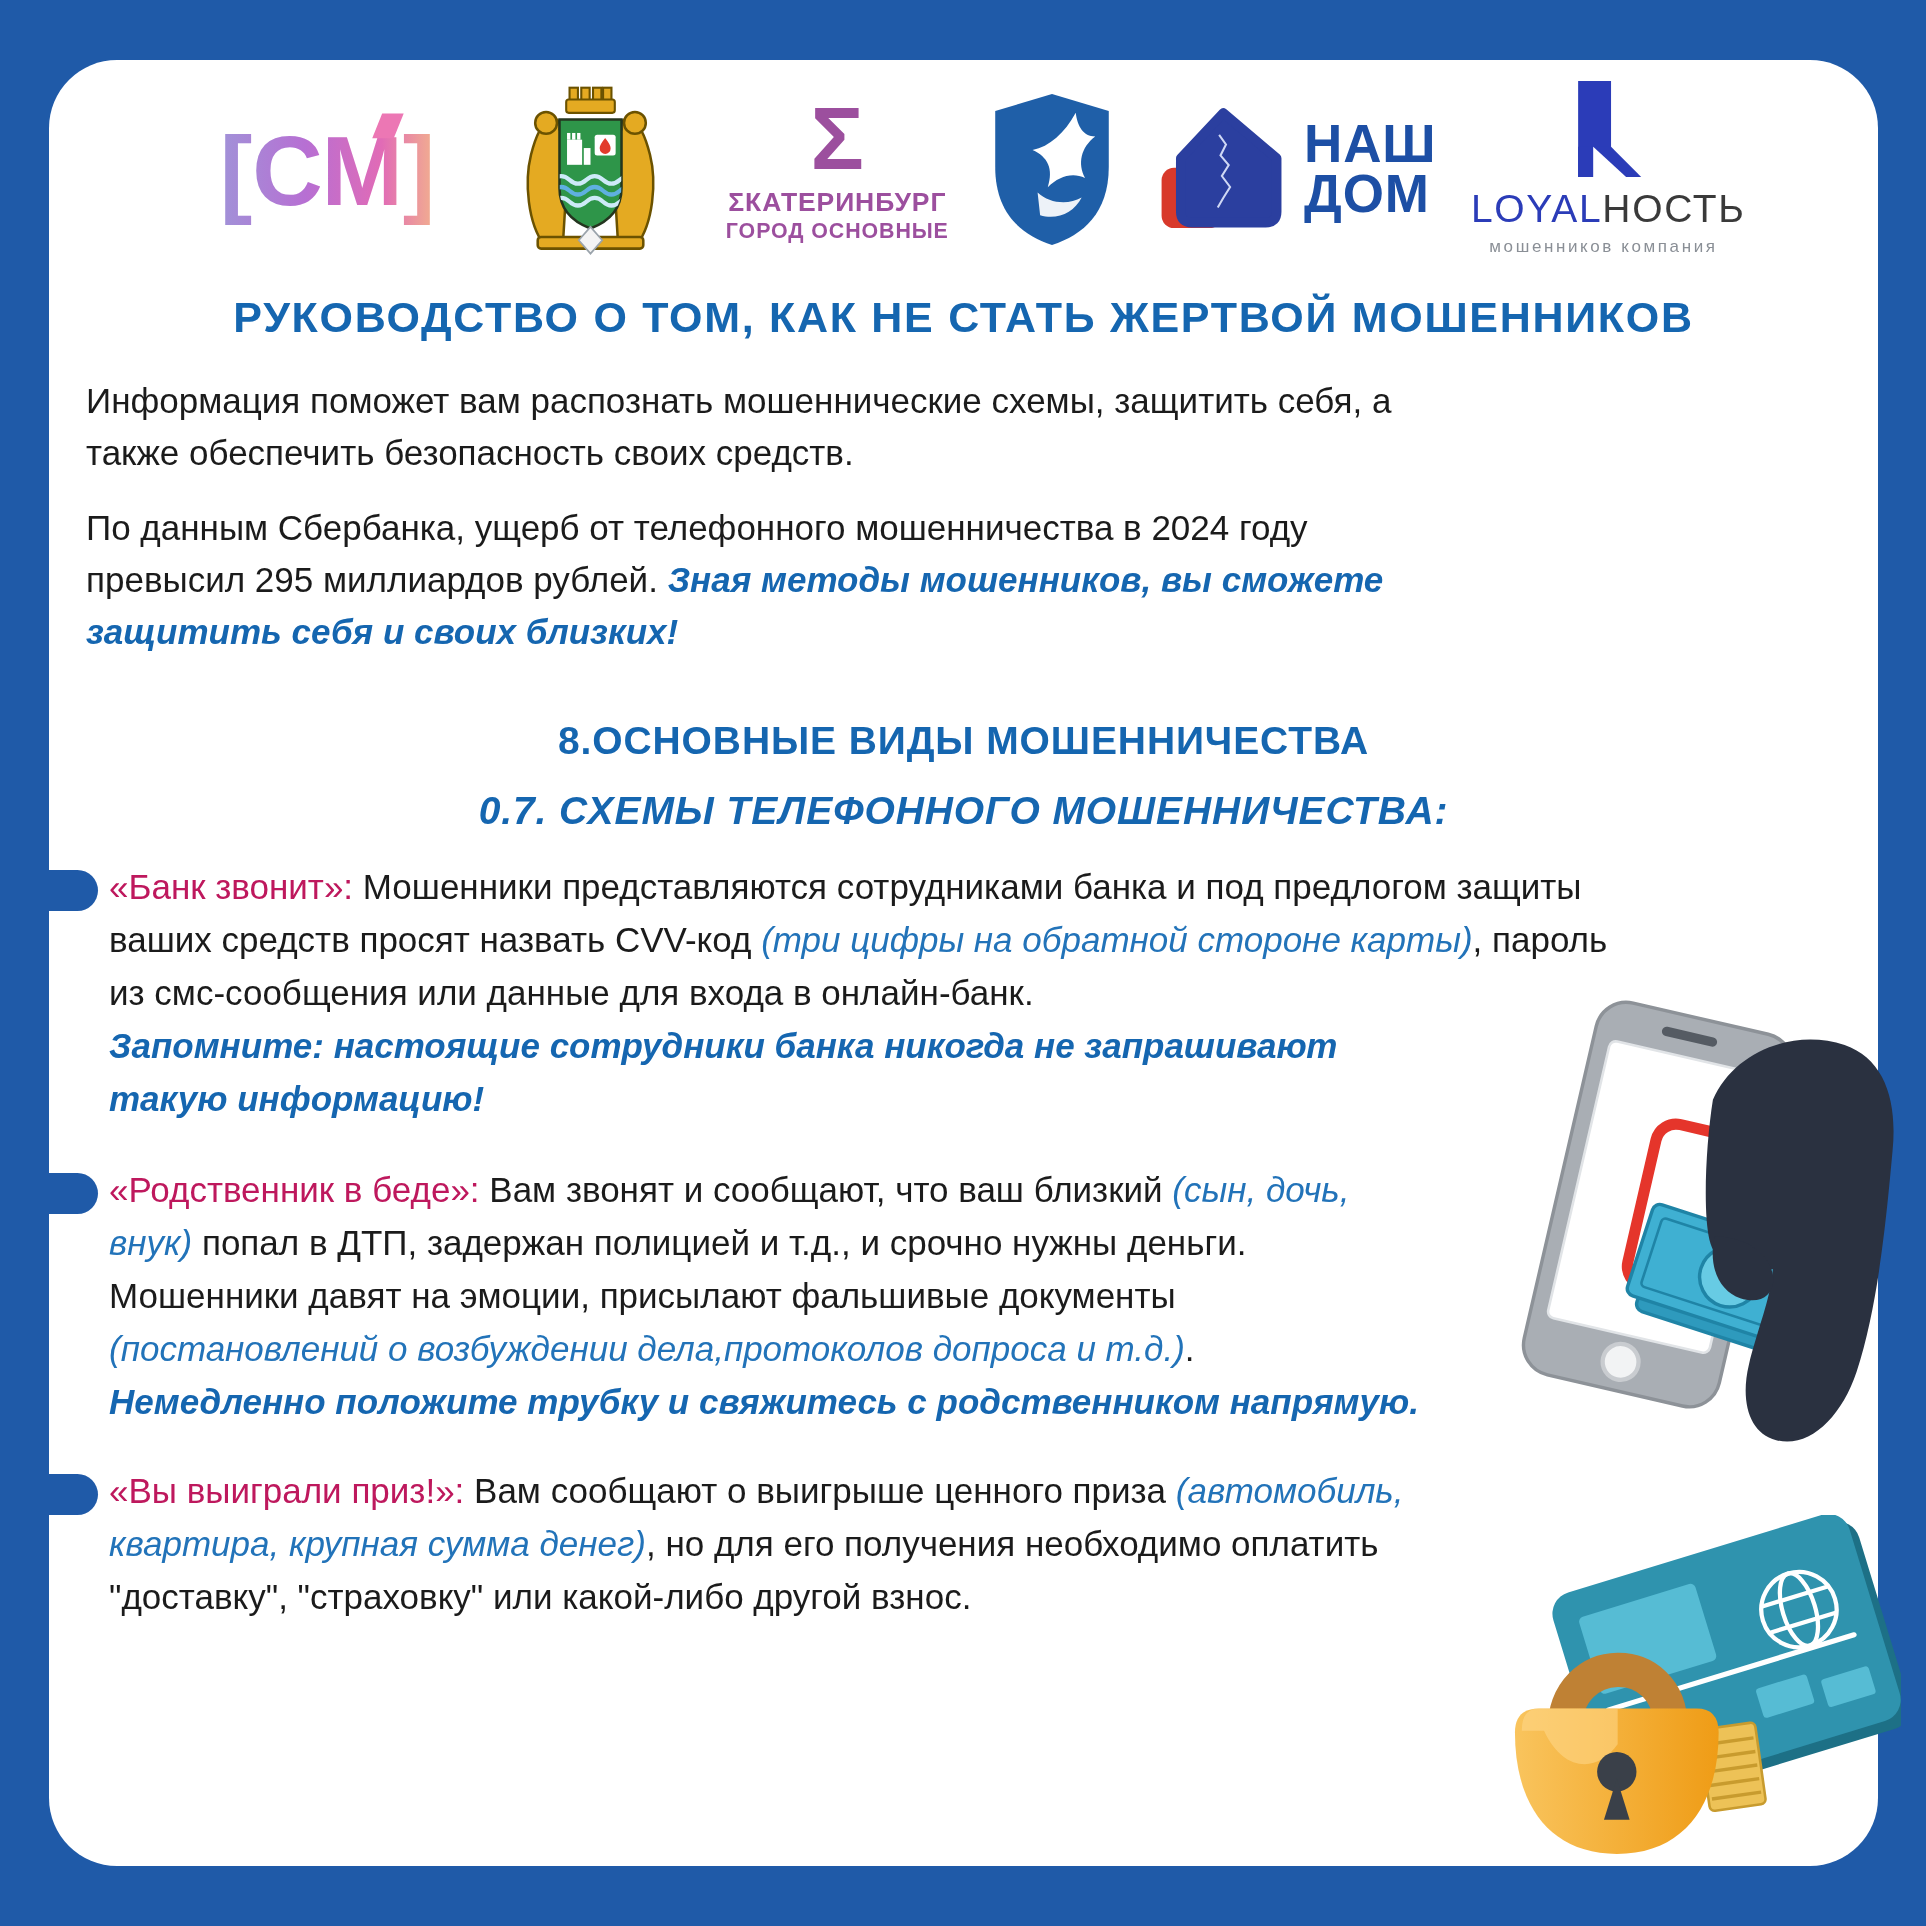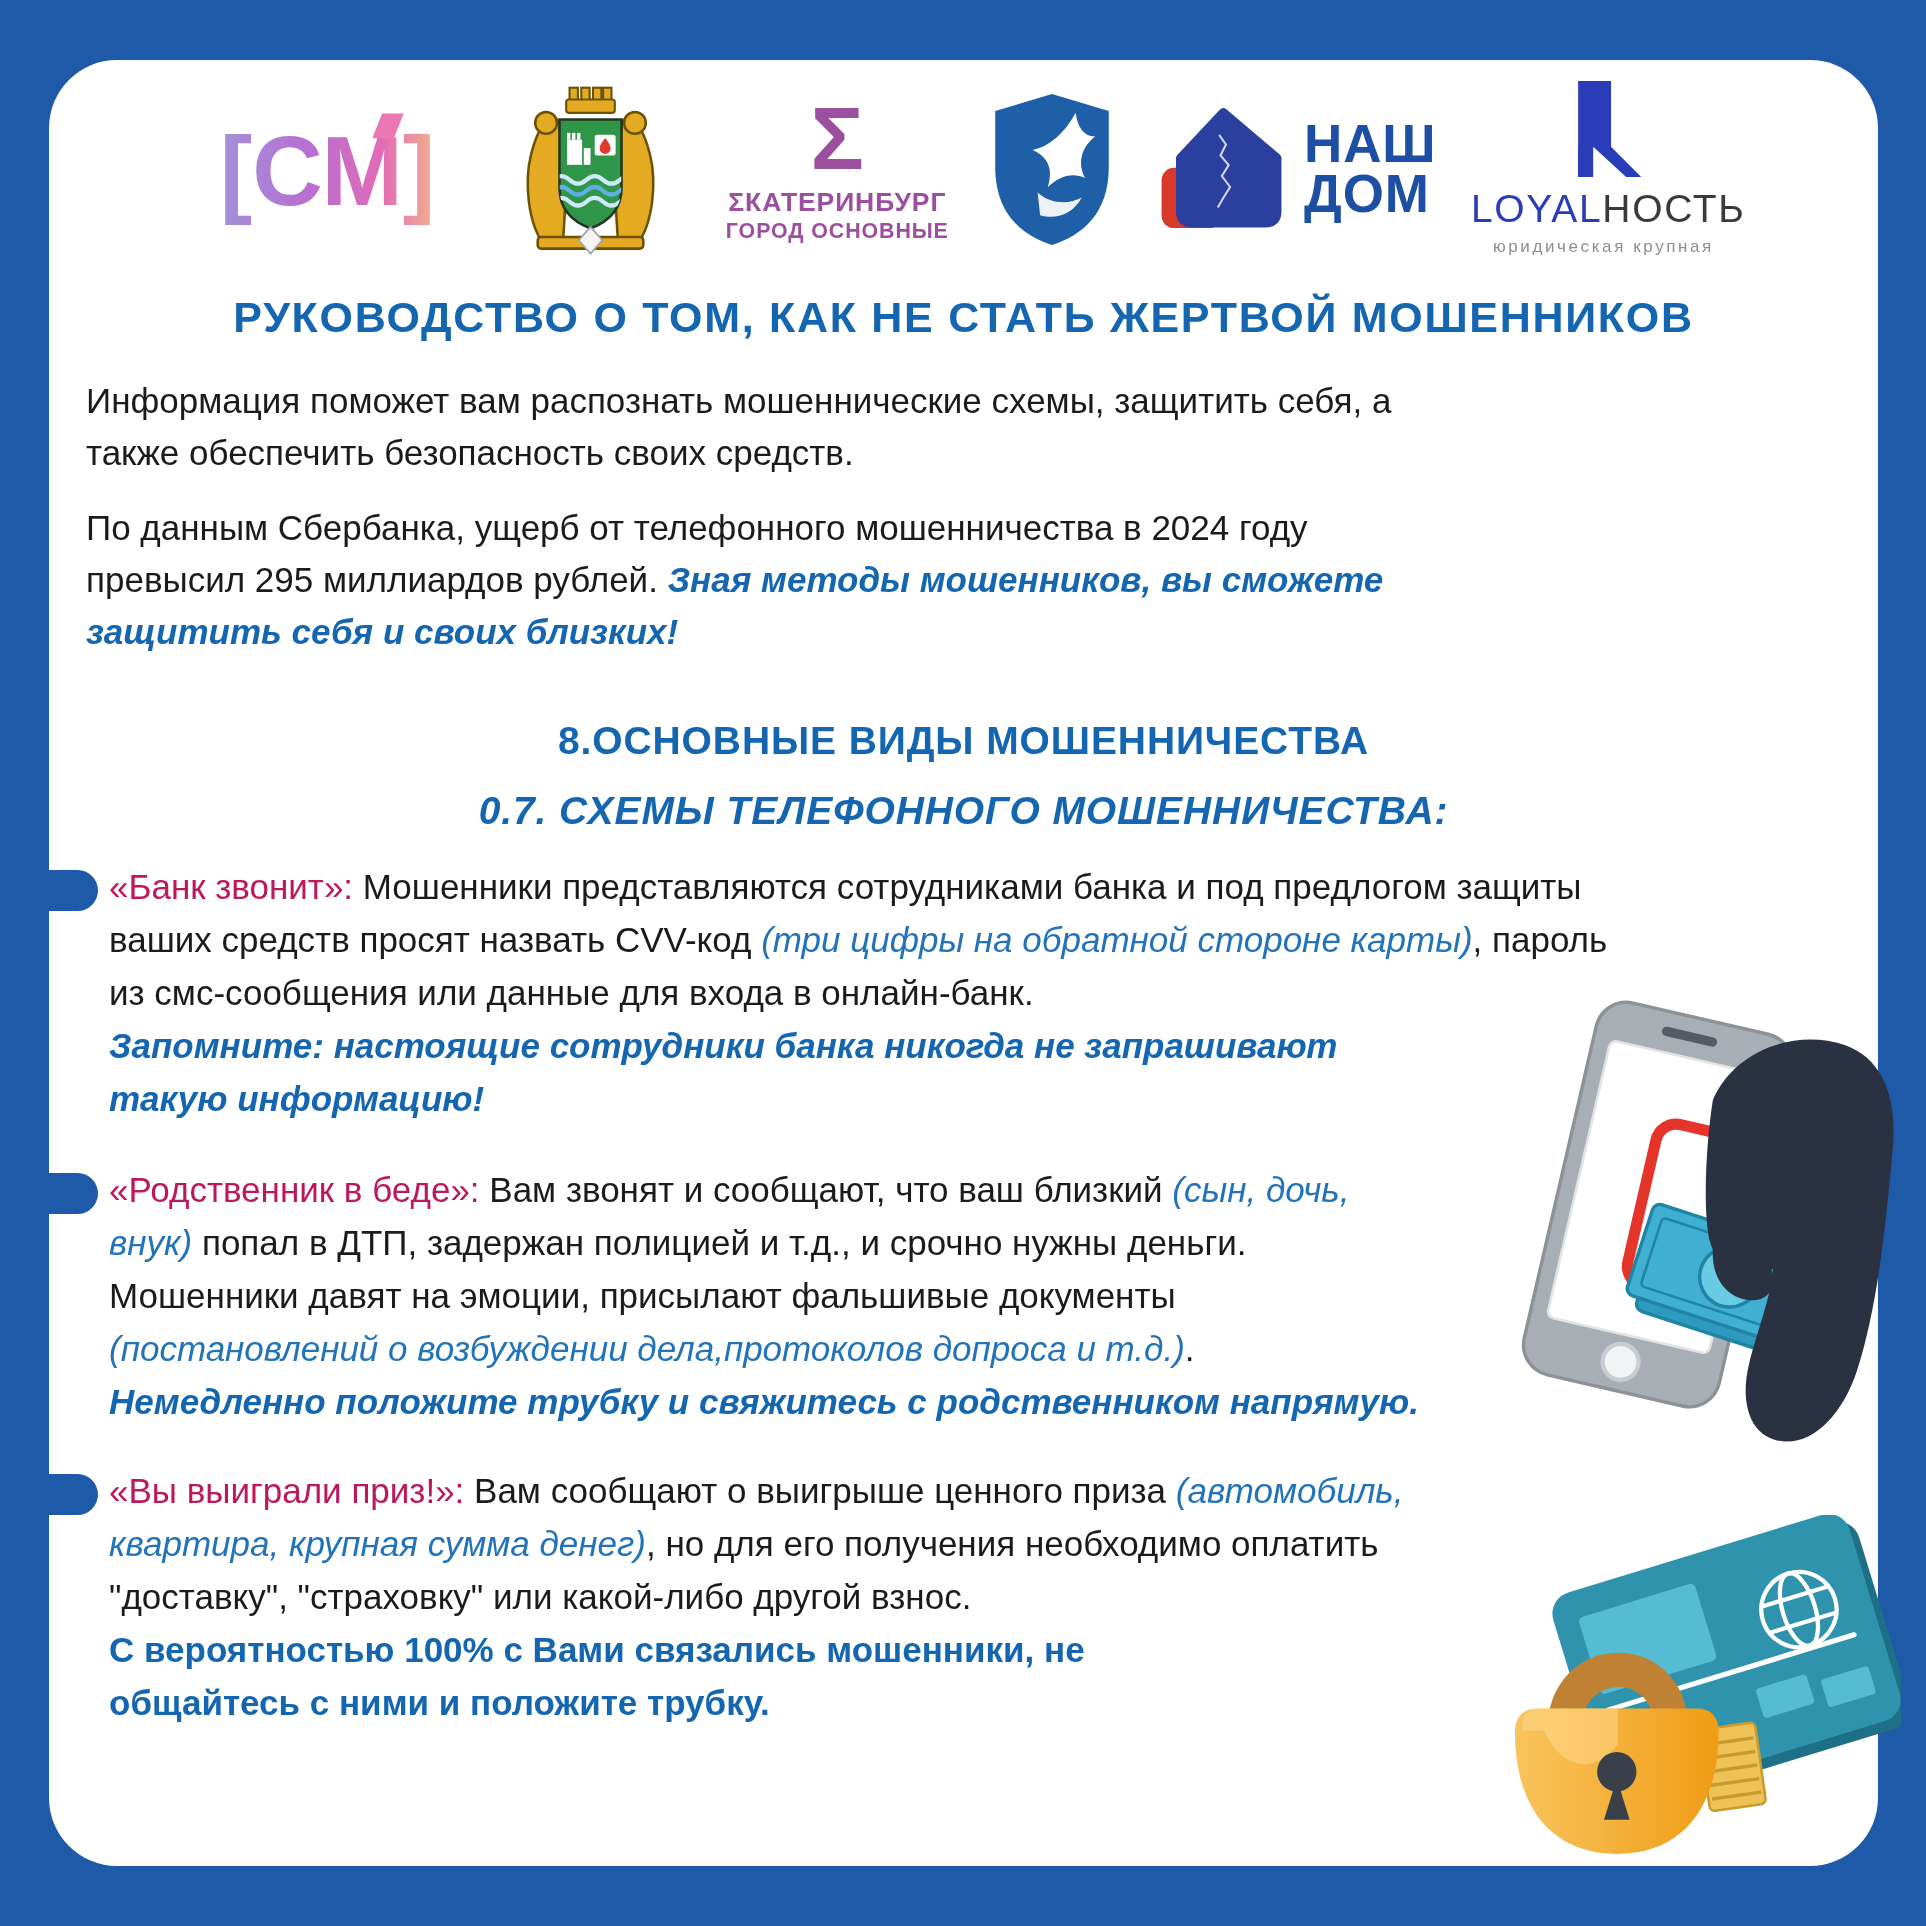--- a/index.html
+++ b/index.html
@@ -158,21 +158,21 @@
 
       <div class="logo-loyal">
         <svg width="103" height="96" viewBox="0 0 150 140">
           <rect x="38" y="0" width="48" height="140" fill="#2b3cb8"></rect>
           <polygon points="38,140 130,140 86,96 38,96" fill="#2b3cb8"></polygon>
           <polygon points="60,140 108,140 60,96" fill="#ffffff"></polygon>
         </svg>
         <div class="word">
           <span class="w1">LOYAL</span><span class="w2">НОСТЬ</span>
         </div>
-        <div class="sub">юридическая крупная</div>
+        <div class="sub">мошенников компания</div>
       </div>
     </header>
 
     <h1 class="title">РУКОВОДСТВО О ТОМ, КАК НЕ СТАТЬ ЖЕРТВОЙ МОШЕННИКОВ</h1>
 
     <p class="para p1">Информация поможет вам распознать мошеннические схемы, защитить себя, а также обеспечить безопасность своих средств.</p>
 
     <p class="para p2"><span>По данным Сбербанка, ущерб от телефонного мошенничества в 2024 году превысил 295 миллиардов рублей. </span><span class="accent-bi">Зная методы мошенников, вы сможете защитить себя и своих близких!</span></p>
 
     <h2 class="sec sec1">8.ОСНОВНЫЕ ВИДЫ МОШЕННИЧЕСТВА</h2>
@@ -183,21 +183,20 @@
       <div class="warning italic">Запомните: настоящие сотрудники банка никогда не запрашивают такую информацию!</div>
     </div>
 
     <div class="bullet b2">
       <p class="main" style="margin:0"><span class="lead">«Родственник в беде»: </span><span>Вам звонят и сообщают, что ваш близкий </span><span class="blue-italic">(сын, дочь, внук)</span><span> попал в ДТП, задержан полицией и т.д., и срочно нужны деньги. Мошенники давят на эмоции, присылают фальшивые документы </span><span class="blue-italic">(постановлений о возбуждении дела,протоколов допроса и т.д.)</span><span>.</span></p>
       <div class="warning italic">Немедленно положите трубку и свяжитесь с родственником напрямую.</div>
     </div>
 
     <div class="bullet b3">
       <p class="main" style="margin:0"><span class="lead">«Вы выиграли приз!»: </span><span>Вам сообщают о выигрыше ценного приза </span><span class="blue-italic">(автомобиль, квартира, крупная сумма денег)</span><span>, но для его получения необходимо оплатить "доставку", "страховку" или какой-либо другой взнос.</span></p>
-      <div class="warning">С вероятностью 100% с Вами связались мошенники, не общайтесь с ними и положите трубку.</div>
     </div>
 
     <svg class="illus illus-phone" width="385" height="479" viewBox="0 0 450 560">
       <g transform="rotate(13 225 280)">
         <rect x="52" y="52" width="234" height="446" rx="36" fill="#a9aeb4" stroke="#8d9298" stroke-width="4"></rect>
         <rect x="72" y="100" width="194" height="332" rx="8" fill="#ffffff" stroke="#e1e4e7" stroke-width="3"></rect>
         <rect x="128" y="70" width="66" height="11" rx="5.5" fill="#555b63"></rect>
         <circle cx="168" cy="464" r="21" fill="#f2f3f4" stroke="#c9ccd0" stroke-width="5"></circle>
         <rect x="150" y="178" width="86" height="194" rx="24" fill="none" stroke="#e5352b" stroke-width="13"></rect>
       </g>

